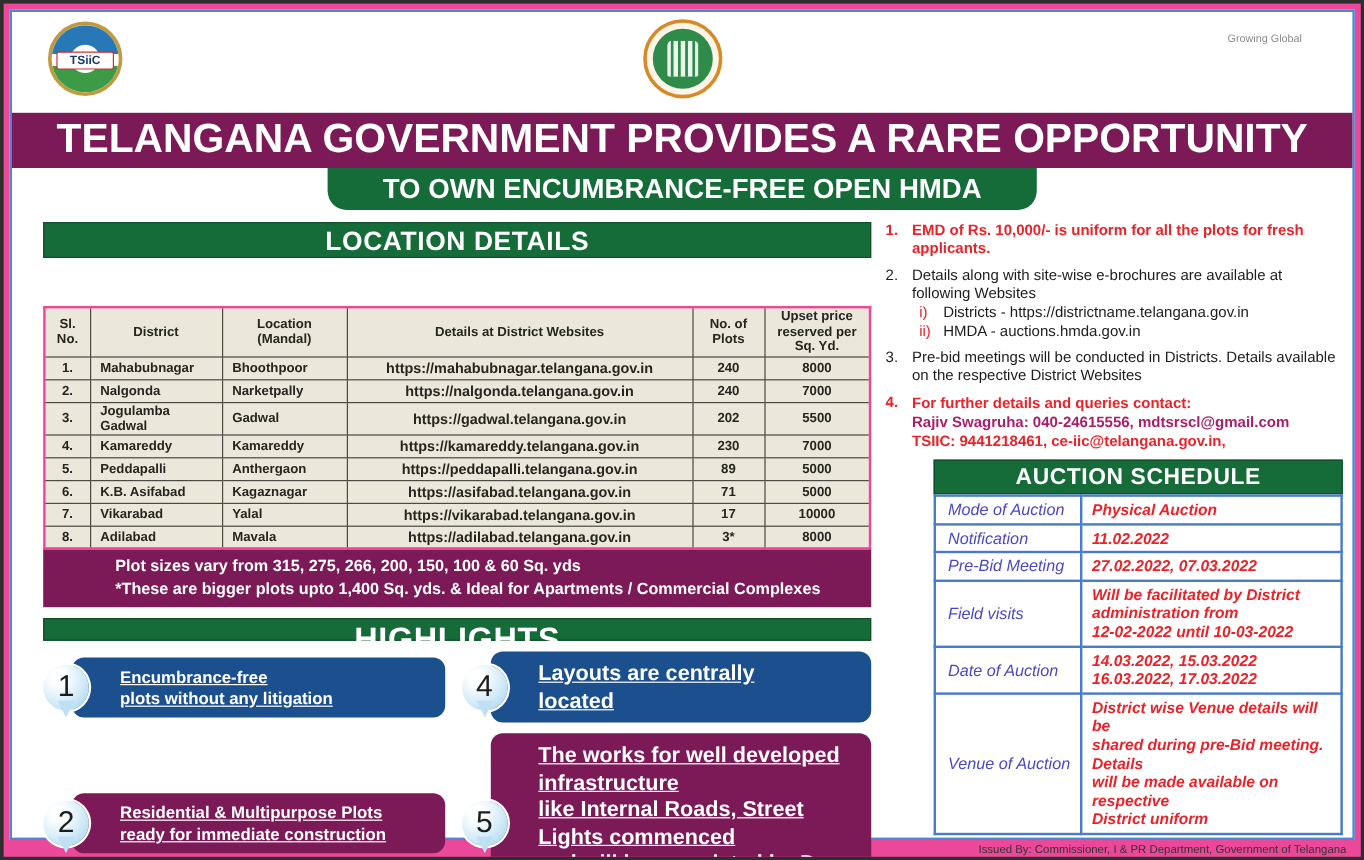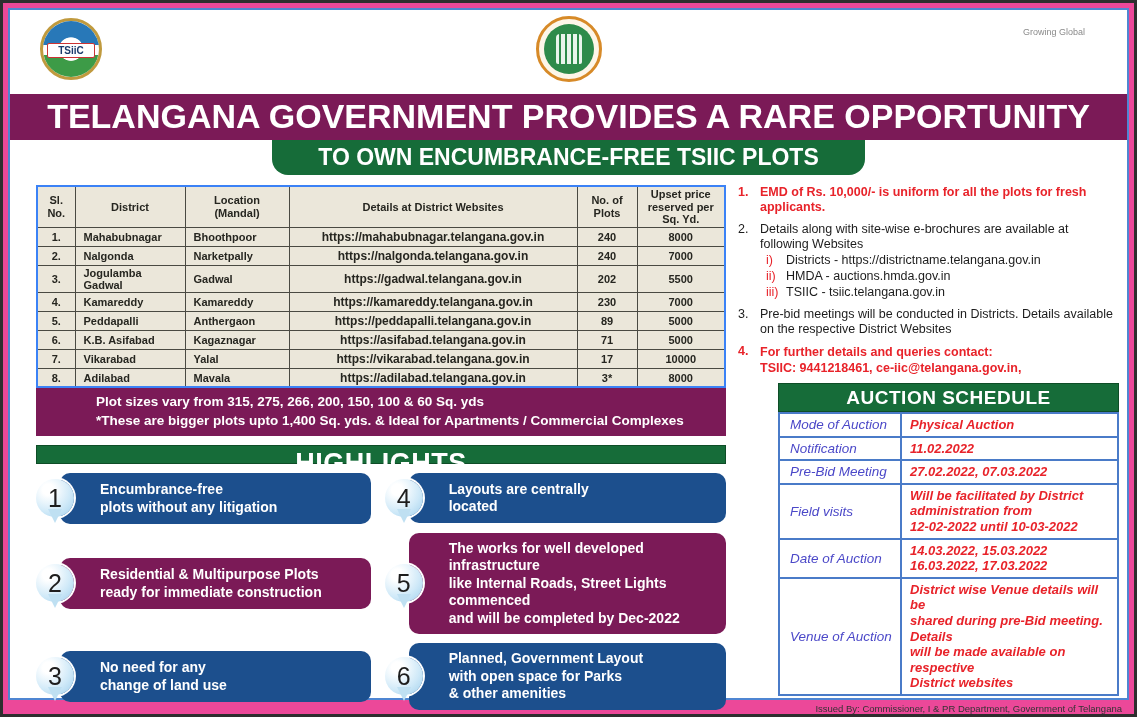--- a/index.html
+++ b/index.html
@@ -59,21 +59,21 @@
   .content { flex: 1 1 auto; display: flex; padding: 8px 6px 4px 26px; gap: 12px; }
   .left-col { width: 690px; flex: 0 0 690px; }
   .right-col { flex: 1 1 auto; padding-right: 2px; }
   .section-header {
     background: #166c39; color: #fff; text-align: center; font-weight: bold;
     font-size: 22px; line-height: 29px; height: 30px; letter-spacing: 0.5px;
     border: 1px solid #0e4d27;
   }
   
   .loc-table { width: 100%; border-collapse: collapse; background: #ebe7da;
-    border: 2px solid #3b82f6; }
+    border: 2px solid #ec4899; margin-top: 40px; }
   .loc-table th, .loc-table td {
     border: 1px solid #4a4a42; font-weight: bold; color: #262620;
     text-align: center; vertical-align: middle; padding: 1px 4px;
   }
   .loc-table th { font-size: 11px; line-height: 1.15; height: 36px; white-space: pre-line; }
   .loc-table td { font-size: 11px; height: 19px; }
   .loc-table td.al { text-align: left; padding-left: 8px; }
   .loc-table td.url { font-size: 12px; }
   .plot-note {
     background: #7b1a57; color: #fff; font-weight: bold; font-size: 13.5px;
@@ -94,26 +94,26 @@
     display: flex; align-items: center; justify-content: center;
   }
   .pin::after {
     content: ""; position: absolute; bottom: -13px; left: 12px;
     border: 7px solid transparent; border-top: 14px solid #bfe0f2;
   }
   .pin span { font-size: 25px; color: #1d1d1d; z-index: 3; }
   .hl-box {
     flex: 1 1 auto; min-height: 50px; border-radius: 10px; color: #fff;
     font-weight: bold; display: flex; align-items: center;
-    padding: 7px 8px 7px 40px; white-space: pre-line;
+    padding: 7px 8px 7px 40px; white-space: pre-line; text-decoration: underline;
   }
   .hl-box.blue { background: #1c4f8d; }
   .hl-box.purple { background: #7b1a57; }
   .hl-left { font-size: 14px; line-height: 1.3; }
-  .hl-right { font-size: 14px; line-height: 1.25; }
+  .hl-right { font-size: 18px; line-height: 1.25; }
   
   .notes { font-size: 12.5px; color: #1c1c1c; line-height: 1.2; }
   .note { display: flex; margin-bottom: 7px; }
   .note .n { flex: 0 0 22px; font-weight: bold; }
   .note .body { flex: 1 1 auto; }
   .red { color: #e8232a; }
   .magenta { color: #a91e6b; }
   .b { font-weight: bold; }
   .sub-list { margin-top: 1px; }
   .sub-item { display: flex; margin-left: 6px; margin-top: 1px; }
@@ -150,26 +150,27 @@
           <div class="emblem-core"></div>
         </div>
       </div>
       <div class="hmda-logo">
         <div class="hmda-tagline">Growing Global</div>
       </div>
     </div>
 
     <div class="title-bar">TELANGANA GOVERNMENT PROVIDES A RARE OPPORTUNITY</div>
     <div class="subtitle-row">
-      <div class="subtitle-bar">TO OWN ENCUMBRANCE-FREE TSIIC PLOTS</div>
+      <div class="subtitle-bar">TO OWN ENCUMBRANCE-FREE OPEN HMDA</div>
     </div>
 
     <div class="content">
 
       <div class="left-col">
+        <div class="section-header">LOCATION DETAILS</div>
 
         <table class="loc-table">
           <thead>
             <tr>
               <th style="width:38px">Sl.
 No.</th>
               <th style="width:110px">District</th>
               <th style="width:104px">Location
 (Mandal)</th>
               <th style="width:288px">Details at District Websites</th>
@@ -317,37 +318,34 @@
               <div>Details along with site-wise e-brochures are available at following Websites</div>
               <div class="sub-list">
                 <div class="sub-item">
                   <span class="sn">i)</span>
                   <span>Districts - https://districtname.telangana.gov.in</span>
                 </div>
                 <div class="sub-item">
                   <span class="sn">ii)</span>
                   <span>HMDA - auctions.hmda.gov.in</span>
                 </div>
-                <div class="sub-item">
-                  <span class="sn">iii)</span>
-                  <span>TSIIC - tsiic.telangana.gov.in</span>
-                </div>
               </div>
             </div>
           </div>
 
           <div class="note">
             <span class="n" style="font-weight:normal">3.</span>
             <div class="body">Pre-bid meetings will be conducted in Districts. Details available on the respective District Websites</div>
           </div>
 
           <div class="note">
             <span class="n red">4.</span>
             <div class="body contact-lines">
               <div class="red b">For further details and queries contact:</div>
+              <div class="magenta b">Rajiv Swagruha: 040-24615556, mdtsrscl@gmail.com</div>
               <div class="red b gap-top">TSIIC: 9441218461, ce-iic@telangana.gov.in,</div>
             </div>
           </div>
         </div>
 
         <div class="schedule">
           <div class="section-header sch-header">AUCTION SCHEDULE</div>
           <table class="sch-table">
             <tbody>
               <tr>
@@ -371,21 +369,21 @@
               <tr>
                 <td class="lbl">Date of Auction</td>
                 <td class="val">14.03.2022, 15.03.2022
 16.03.2022, 17.03.2022</td>
               </tr>
               <tr>
                 <td class="lbl">Venue of Auction</td>
                 <td class="val">District wise Venue details will be
 shared during pre-Bid meeting. Details
 will be made available on respective
-District websites</td>
+District uniform</td>
               </tr>
             </tbody>
           </table>
         </div>
       </div>
     </div>
 
   </div>
 
   <div class="issued-by">Issued By: Commissioner, I &amp; PR Department, Government of Telangana</div>

